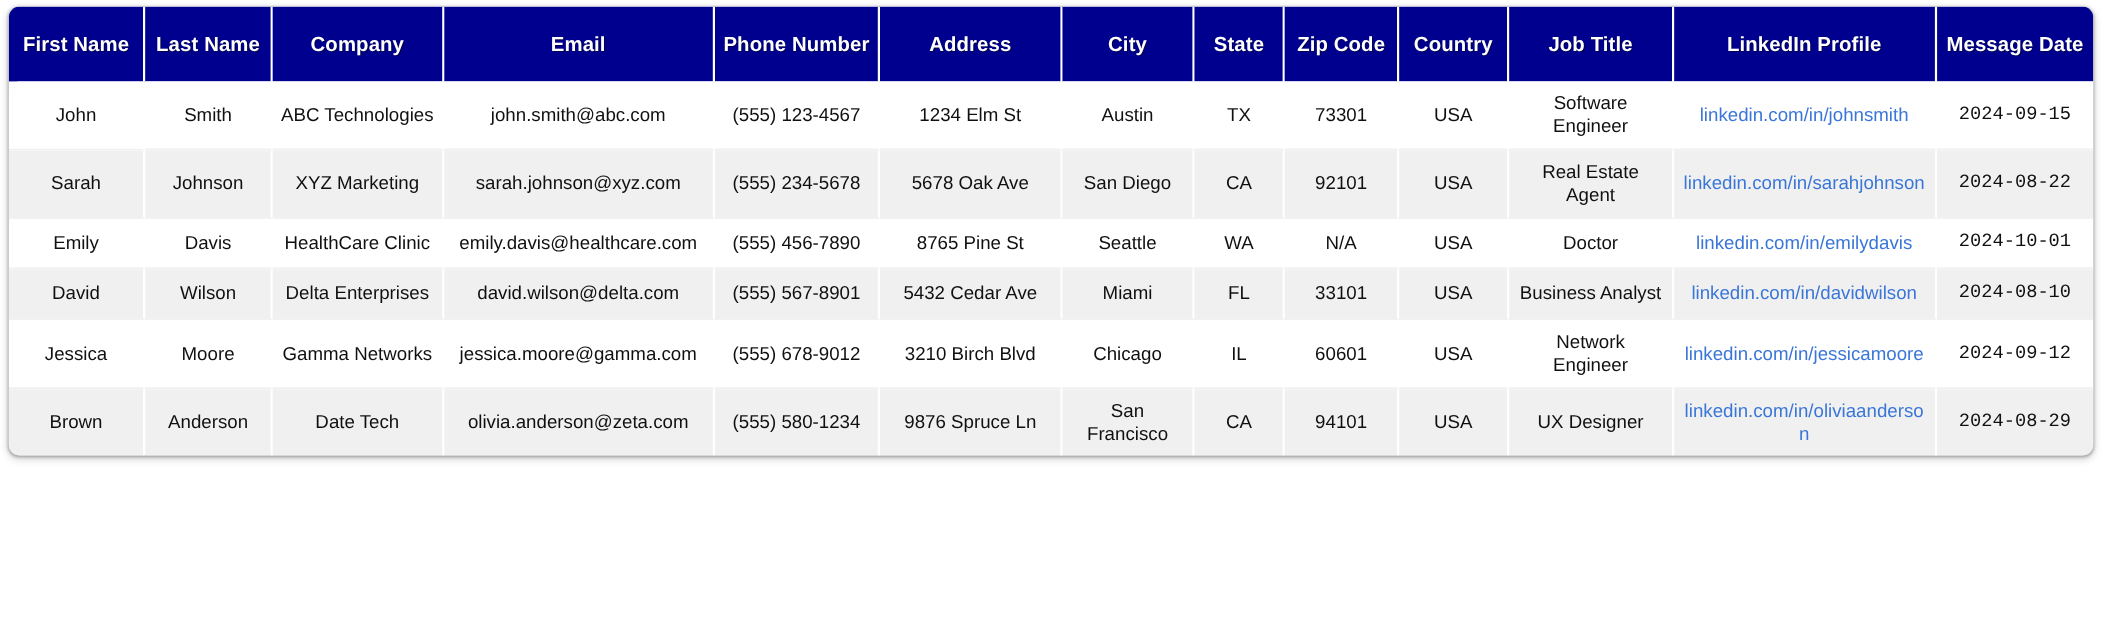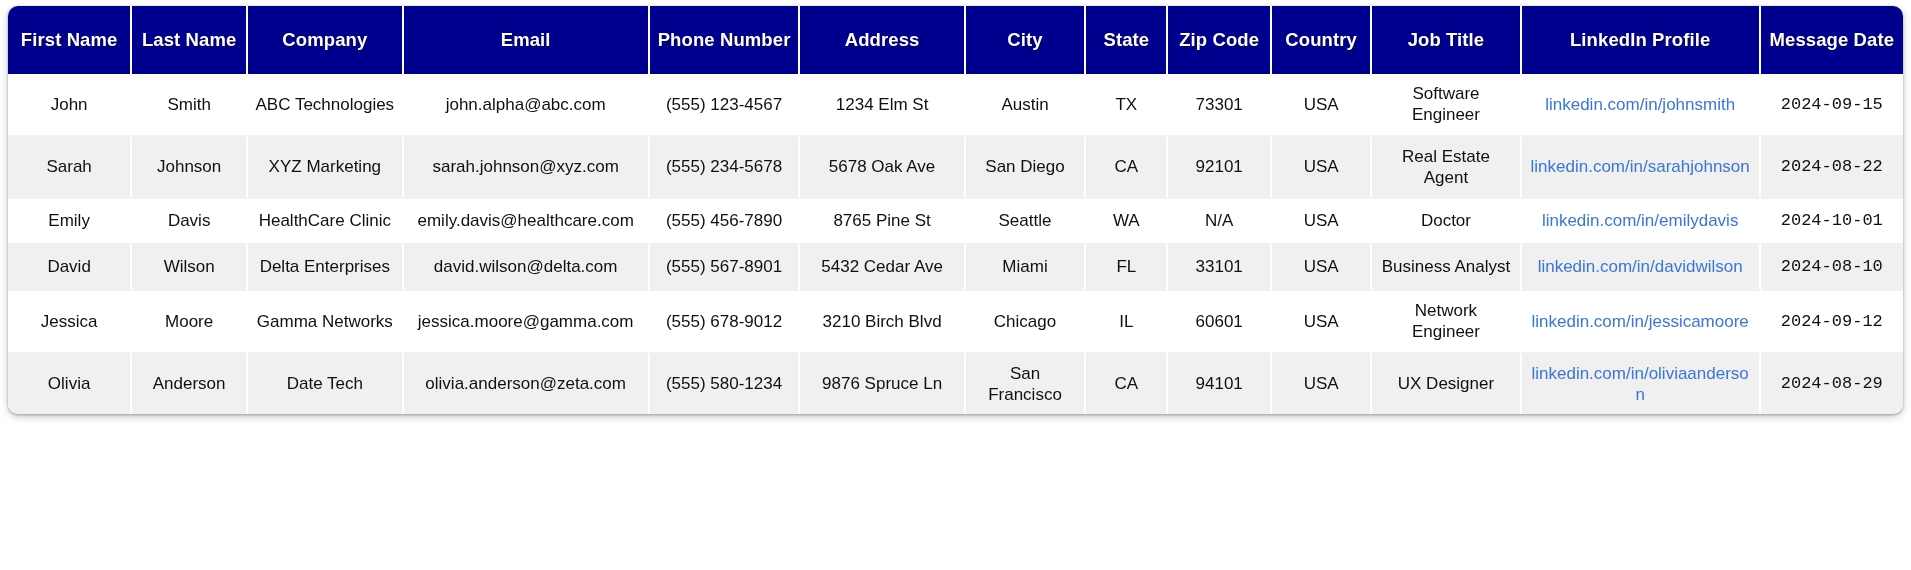--- a/index.html
+++ b/index.html
@@ -120,21 +120,21 @@
           <th>LinkedIn Profile</th>
           <th>Message
 Date</th>
         </tr>
     </thead>
     <tbody>
         <tr class="row-h">
           <td>John</td>
           <td>Smith</td>
           <td>ABC Technologies</td>
-          <td>john.alpha@abc.com</td>
+          <td>john.smith@abc.com</td>
           <td>(555) 123-4567</td>
           <td>1234 Elm St</td>
           <td>Austin</td>
           <td>TX</td>
           <td>73301</td>
           <td>USA</td>
           <td>Software Engineer</td>
           <td class="link-cell"><a>linkedin.com/in/johnsmith</a></td>
           <td>2024-09-15</td>
         </tr>
@@ -192,21 +192,21 @@
           <td>3210 Birch Blvd</td>
           <td>Chicago</td>
           <td>IL</td>
           <td>60601</td>
           <td>USA</td>
           <td>Network Engineer</td>
           <td class="link-cell"><a>linkedin.com/in/jessicamoore</a></td>
           <td>2024-09-12</td>
         </tr>
         <tr class="row-h">
-          <td>Olivia</td>
+          <td>Brown</td>
           <td>Anderson</td>
           <td>Date Tech</td>
           <td>olivia.anderson@zeta.com</td>
           <td>(555) 580-1234</td>
           <td>9876 Spruce Ln</td>
           <td>San Francisco</td>
           <td>CA</td>
           <td>94101</td>
           <td>USA</td>
           <td>UX Designer</td>

